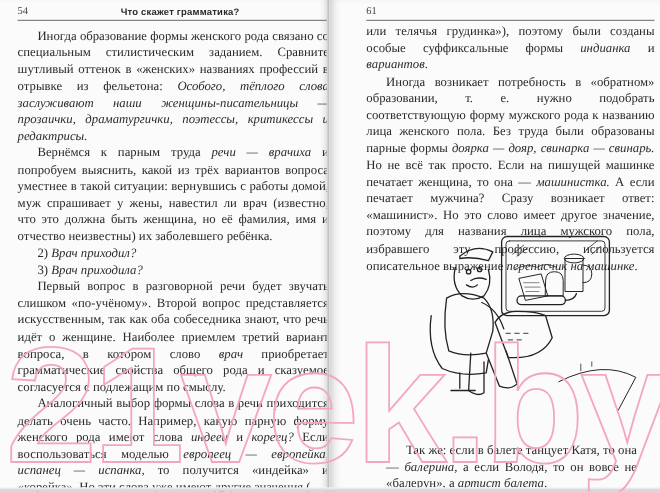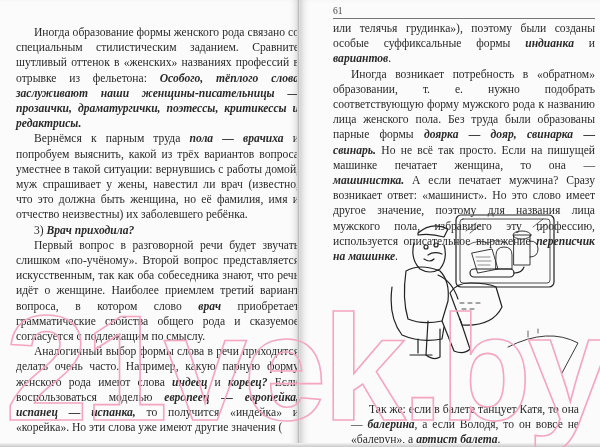--- a/index.html
+++ b/index.html
@@ -14,33 +14,38 @@
   .right .header{left:34px;width:262px;}
   .pnum{font-size:9.5px;color:#444;}
   .runhead{flex:1;text-align:center;font-weight:bold;letter-spacing:0.2px;font-family:"Liberation Sans","DejaVu Sans",sans-serif;font-size:8.6px;}
   .right .runhead{font-weight:normal;font-family:"Liberation Serif",serif;font-size:9.5px;color:#444;}
   .text{position:absolute;font-size:11.6px;line-height:15.2px;text-align:justify;}
   .left .text{left:16px;top:25px;width:283px;}
   .right .text{left:34px;top:21px;width:262px;}
   .text p{margin:0;text-indent:18px;}
   .text p.noind{text-indent:0;}
   .text p.item{text-indent:18px;}
-  i{font-style:italic;font-weight:bold;}
+  i{font-style:italic;}
   .illus{position:absolute;left:388px;top:209px;width:205px;height:168px;}
   .bottom-text{position:absolute;left:334px;top:385px;width:262px;font-size:11.6px;line-height:15.2px;text-align:justify;}
   .bottom-text p{margin:17px;text-indent:18px;}
   .watermark{position:absolute;left:0;top:0;width:600px;height:447px;pointer-events:none;}
 </style>
 </head>
 <body>
 
 <div class="page left">
+  <div class="header">
+    <span class="pnum">54</span>
+    <span class="runhead">Что скажет грамматика?</span>
+  </div>
   <div class="text">
     <p><span>Иногда образование формы женского рода связано со специальным стилистическим заданием. Сравните шутливый оттенок в «женских» названиях профессий в отрывке из фельетона: </span><i>Особого, тёплого слова заслуживают наши женщины-писательницы — прозаички, драматургички, поэтессы, критикессы и редактрисы.</i></p>
-    <p><span>Вернёмся к парным труда </span><i>пола — врачиха</i><span> и попробуем выяснить, какой из трёх вариантов вопроса уместнее в такой ситуации: вернувшись с работы домой, муж спрашивает у жены, навестил ли врач (известно, что это должна быть женщина, но её фамилия, имя и отчество неизвестны) их заболевшего ребёнка.</span></p>
+    <p><span>Вернёмся к парным труда </span><i>речи — врачиха</i><span> и попробуем выяснить, какой из трёх вариантов вопроса уместнее в такой ситуации: вернувшись с работы домой, муж спрашивает у жены, навестил ли врач (известно, что это должна быть женщина, но её фамилия, имя и отчество неизвестны) их заболевшего ребёнка.</span></p>
+    <p class="item"><span>2) </span><i>Врач приходил?</i></p>
     <p class="item"><span>3) </span><i>Врач приходила?</i></p>
     <p><span>Первый вопрос в разговорной речи будет звучать слишком «по-учёному». Второй вопрос представляется искусственным, так как оба собеседника знают, что речь идёт о женщине. Наиболее приемлем третий вариант вопроса, в котором слово </span><i>врач</i><span> приобретает грамматические свойства общего рода и сказуемое согласуется с подлежащим по смыслу.</span></p>
     <p><span>Аналогичный выбор формы слова в речи приходится делать очень часто. Например, какую парную форму женского рода имеют слова </span><i>индеец</i><span> и </span><i>кореец?</i><span> Если воспользоваться моделью </span><i>европеец — европейка, испанец — испанка,</i><span> то получится «индейка» и «корейка». Но эти слова уже имеют другие значения (</span></p>
   </div>
 </div>
 
 <div class="page right">
   <div class="header">
     <span class="pnum">61</span>
   </div>

